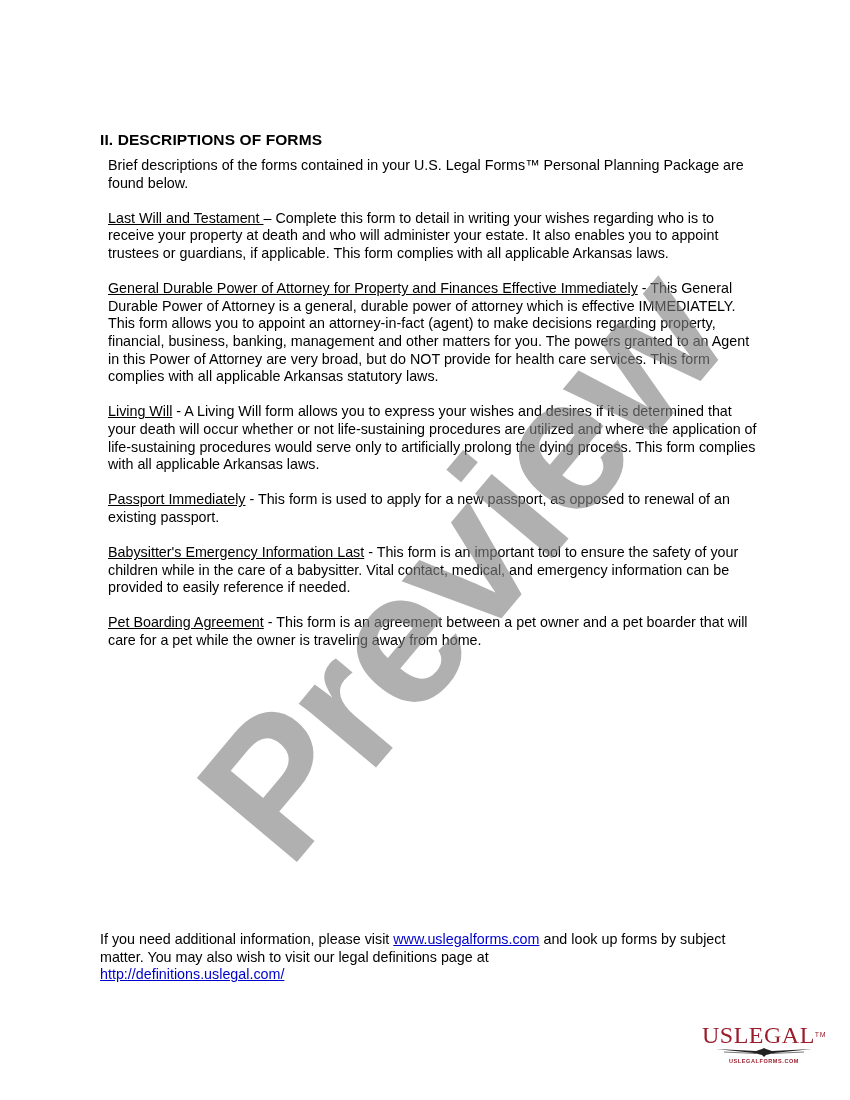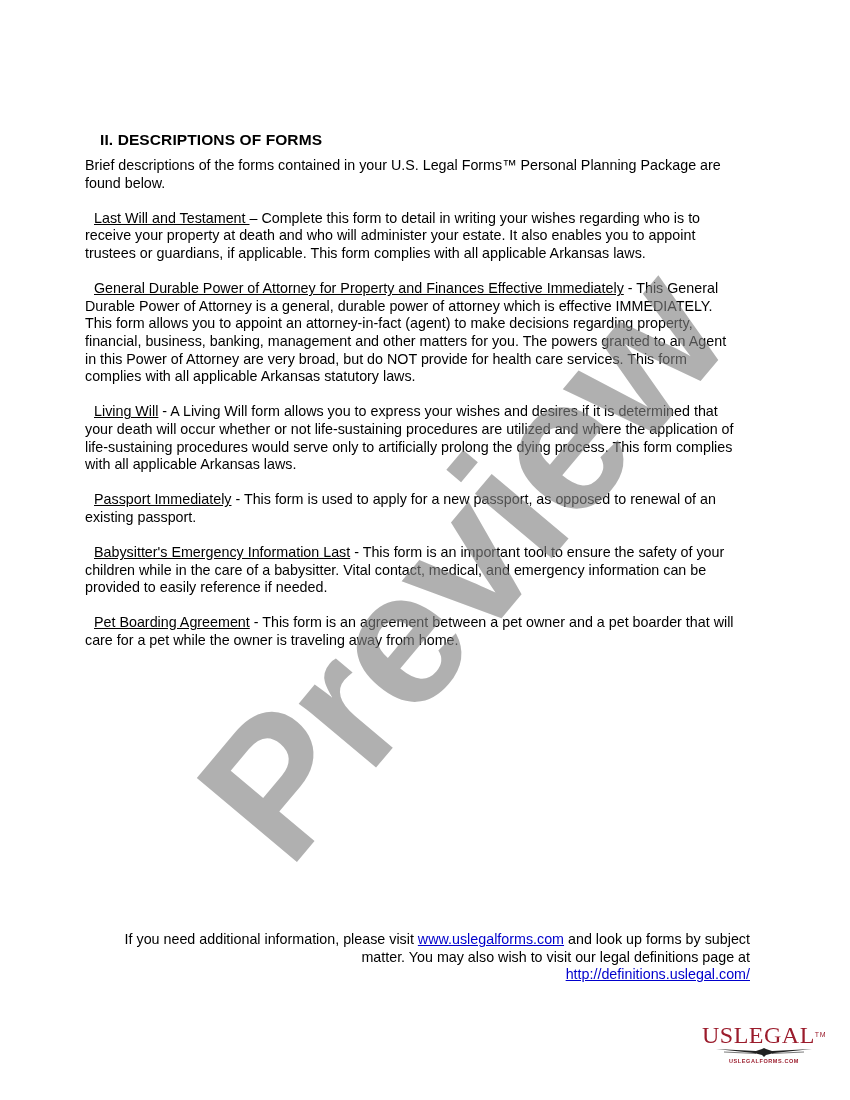--- a/index.html
+++ b/index.html
@@ -1,23 +1,23 @@
 <!DOCTYPE html>
 <html><head>
 <meta charset="utf-8">
 <style>
   html, body { margin: 0; padding: 0; background: #ffffff; }
   body { width: 850px; height: 1100px; position: relative; overflow: hidden;
          font-family: "Liberation Sans", sans-serif; color: #000; }
   .page { position: absolute; left: 0; top: 0; width: 850px; height: 1100px; }
   .heading { position: absolute; left: 100px; top: 131px; font-size: 15.5px; font-weight: bold; letter-spacing: 0.1px; }
-  .content { position: absolute; left: 85px; top: 157px; width: 655px; font-size: 14.3px; line-height: 17.6px; }
+  .content { position: absolute; left: 108px; top: 157px; width: 655px; font-size: 14.3px; line-height: 17.6px; }
   .content p { margin: 0 0 17.6px 0; }
-  .u { text-decoration: underline; margin-left: 9px; }
-  .footer { position: absolute; left: 100px; top: 931px; width: 650px; text-align: right; font-size: 14.3px; line-height: 17.6px; }
+  .u { text-decoration: underline; }
+  .footer { position: absolute; left: 100px; top: 931px; width: 650px; text-align: left; font-size: 14.3px; line-height: 17.6px; }
   .footer a { color: #0000cc; text-decoration: underline; }
   .watermark { position: absolute; left: 50px; top: 470px; width: 820px; text-align: center;
                font-family: "Liberation Sans", sans-serif; font-weight: bold; font-size: 190px;
                color: rgba(128,128,128,0.62); transform: rotate(-50deg); transform-origin: 50% 50%;
                letter-spacing: -4px; pointer-events: none; white-space: nowrap; line-height: 1; }
   .logo { position: absolute; left: 700px; top: 1022px; width: 128px; height: 48px; text-align: center; }
   .logo-main { font-family: "Liberation Serif", serif; font-size: 24px; color: #9b1c2c; letter-spacing: 0.5px; line-height: 26px; }
   .logo-main sup { font-size: 7px; vertical-align: top; font-family: "Liberation Sans", sans-serif; }
   .logo-wing { display: block; margin: 0 auto; }
   .logo-sub { font-size: 5.5px; color: #9b1c2c; letter-spacing: 0.6px; font-weight: bold; line-height: 8px; }

